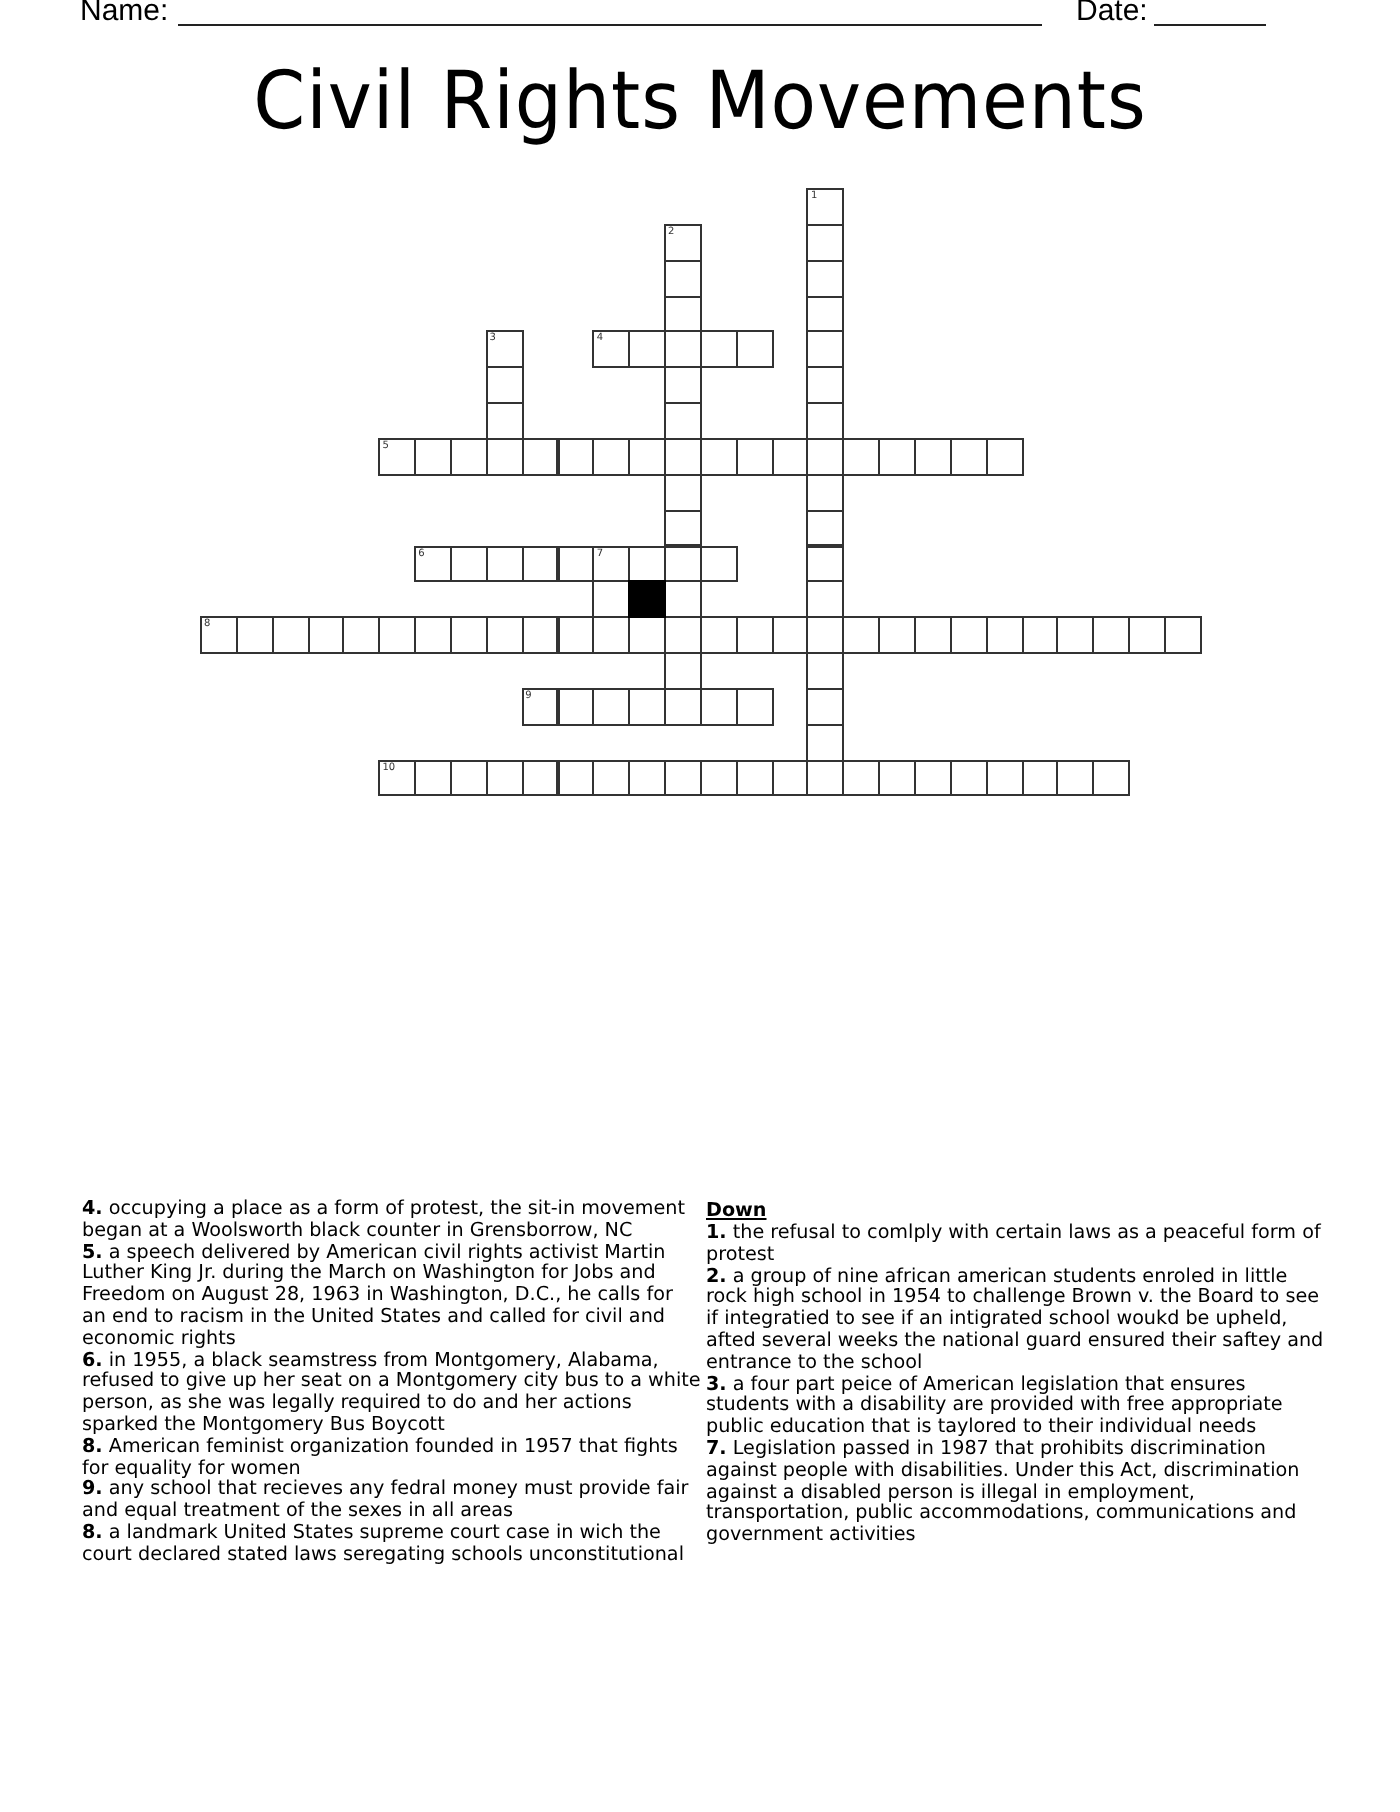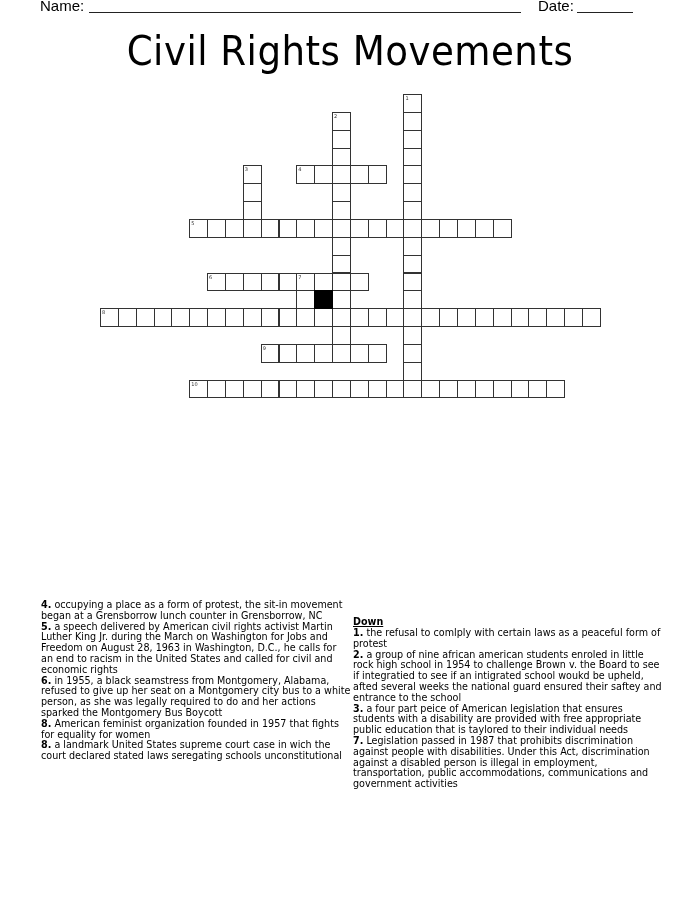--- a/index.html
+++ b/index.html
@@ -8,21 +8,21 @@
   #name-line { position: absolute; left: 89px; top: 12px; width: 432px; border-bottom: 1px solid #222; }
   #date-label { position: absolute; left: 538px; top: -3px; font-family: "Liberation Sans", sans-serif; font-size: 15px; }
   #date-line { position: absolute; left: 577px; top: 12px; width: 56px; border-bottom: 1px solid #222; }
   #title { position: absolute; left: 0; width: 700px; top: 28px; text-align: center; font-family: "DejaVu Sans", sans-serif; font-size: 40px; font-weight: normal; letter-spacing: 0.5px; transform: scaleX(0.93); }
   #grid { position: absolute; left: 0; top: 0; width: 700px; height: 420px; }
   .cell { position: absolute; box-sizing: border-box; width: 18.85px; height: 18.85px; border: 1px solid #333; background: #fff; }
   .cell.black { background: #000; border-color: #000; }
   .cell .num { position: absolute; left: 1px; top: 0px; font-size: 5px; line-height: 6px; color: #333; font-family: "DejaVu Sans", sans-serif; }
   .clues { position: absolute; top: 600px; font-family: "DejaVu Sans", sans-serif; font-size: 9.6px; line-height: 10.8px; }
   #across { left: 41px; width: 310px; }
-  #down { left: 353px; width: 310px; margin-top: 16px; }
+  #down { left: 353px; width: 310px; }
   .clues h3 { margin: 0 0 1px 0; font-size: 9.6px; font-weight: bold; text-decoration: underline; line-height: 11px; }
   .clue { margin: 0; }
   .clue b { font-weight: bold; }
 </style>
 </head>
 <body>
 
 <div id="name-label">Name:</div>
 <div id="name-line"></div>
 <div id="date-label">Date:</div>
@@ -163,24 +163,25 @@
     <div class="cell" style="left: 457px; top: 379.6px;"></div>
     <div class="cell" style="left: 474.85px; top: 379.6px;"></div>
     <div class="cell" style="left: 492.7px; top: 379.6px;"></div>
     <div class="cell" style="left: 510.55px; top: 379.6px;"></div>
     <div class="cell" style="left: 528.4px; top: 379.6px;"></div>
     <div class="cell" style="left: 546.25px; top: 379.6px;"></div>
     <div class="cell black" style="left: 314.2px; top: 290.35px;"></div>
   </div>
 
 <div class="clues" id="across">
-  <div class="clue"><b>4.</b><span> occupying a place as a form of protest, the sit-in movement began at a Grensborrow lunch counter in Grensborrow, NC</span></div>
+  <div class="clue"><b>4.</b><span> occupying a place as a form of protest, the sit-in movement began at a Woolsworth black counter in Grensborrow, NC</span></div>
   <div class="clue"><b>5.</b><span> a speech delivered by American civil rights activist Martin Luther King Jr. during the March on Washington for Jobs and Freedom on August 28, 1963 in Washington, D.C., he calls for an end to racism in the United States and called for civil and economic rights</span></div>
   <div class="clue"><b>6.</b><span> in 1955, a black seamstress from Montgomery, Alabama, refused to give up her seat on a Montgomery city bus to a white person, as she was legally required to do and her actions sparked the Montgomery Bus Boycott</span></div>
   <div class="clue"><b>8.</b><span> American feminist organization founded in 1957 that fights for equality for women</span></div>
+  <div class="clue"><b>9.</b><span> any school that recieves any fedral money must provide fair and equal treatment of the sexes in all areas</span></div>
   <div class="clue"><b>8.</b><span> a landmark United States supreme court case in wich the court declared stated laws seregating schools unconstitutional</span></div>
 </div>
 
 <div class="clues" id="down">
   <h3>Down</h3>
   <div class="clue"><b>1.</b><span> the refusal to comlply with certain laws as a peaceful form of protest</span></div>
   <div class="clue"><b>2.</b><span> a group of nine african american students enroled in little rock high school in 1954 to challenge Brown v. the Board to see if integratied to see if an intigrated school woukd be upheld, afted several weeks the national guard ensured their saftey and entrance to the school</span></div>
   <div class="clue"><b>3.</b><span> a four part peice of American legislation that ensures students with a disability are provided with free appropriate public education that is taylored to their individual needs</span></div>
   <div class="clue"><b>7.</b><span> Legislation passed in 1987 that prohibits discrimination against people with disabilities. Under this Act, discrimination against a disabled person is illegal in employment, transportation, public accommodations, communications and government activities</span></div>
 </div>

